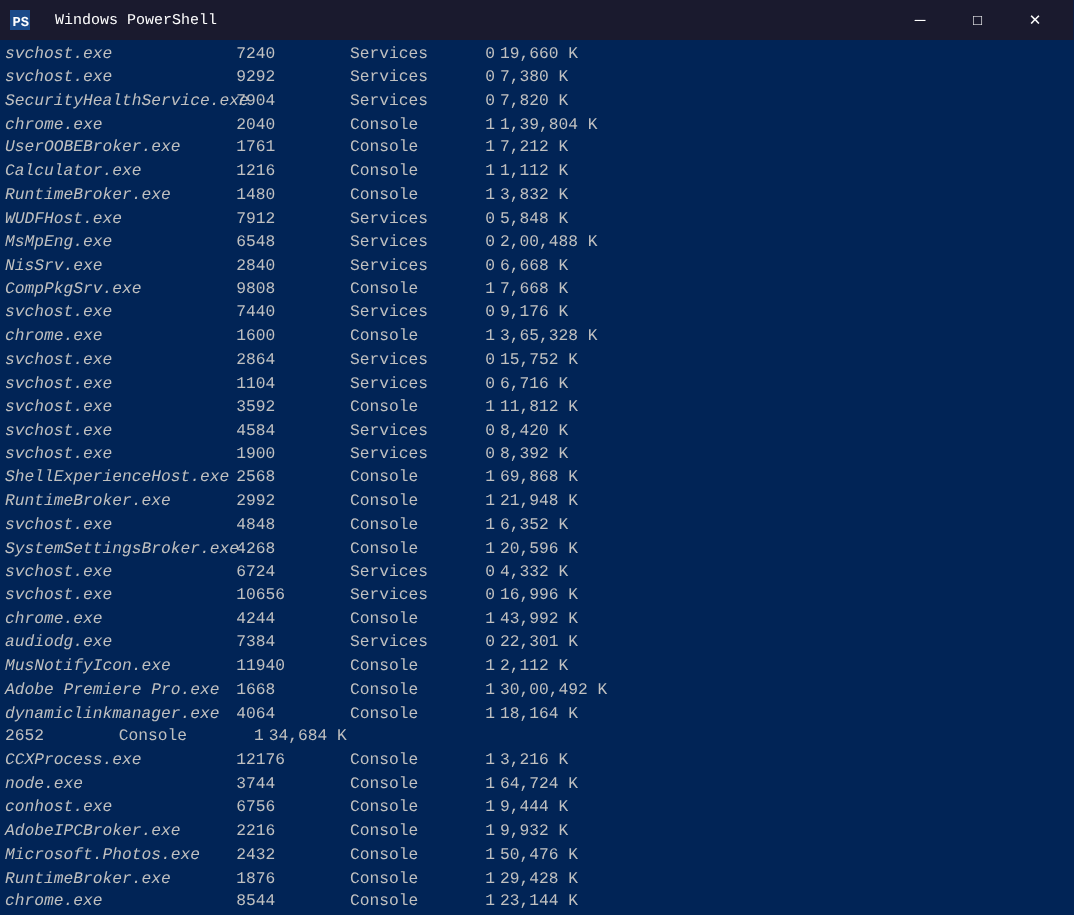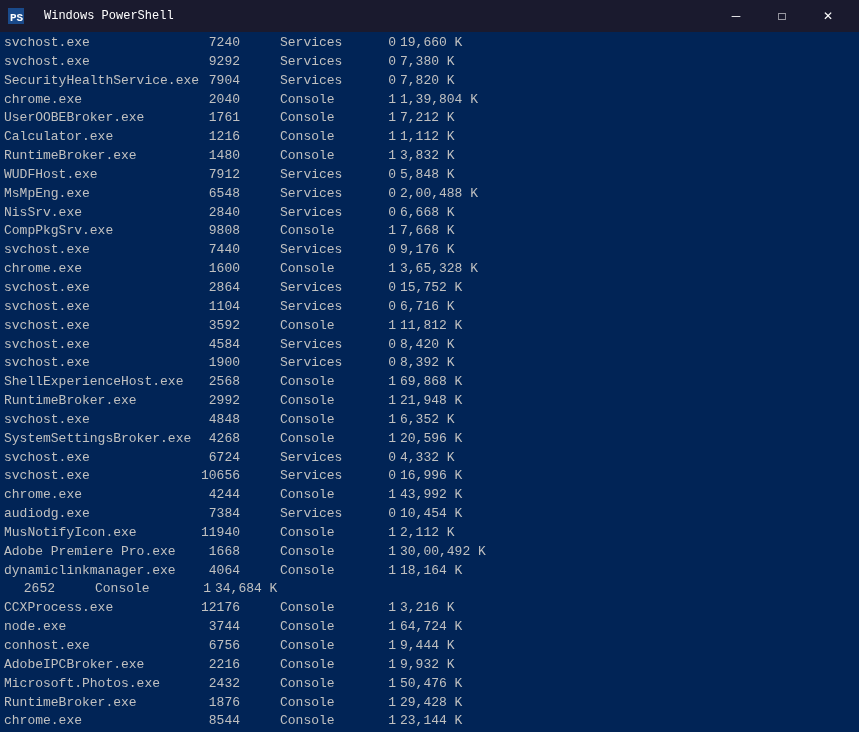--- a/index.html
+++ b/index.html
@@ -77,25 +77,25 @@
     }
     .line {
       display: flex;
       line-height: 1.45;
       white-space: nowrap;
       color: #c0c0c0;
     }
     .col-name {
       width: 185px;
       min-width: 185px;
+      font-style: italic;
     }
     .col-pid {
       width: 55px;
       min-width: 55px;
-      text-align: right;
       padding-right: 4px;
     }
     .col-session {
       width: 80px;
       min-width: 80px;
       margin-left: 36px;
     }
     .col-sess-num {
       width: 40px;
       min-width: 40px;
@@ -303,21 +303,21 @@
     <span class="col-pid">4244</span>
     <span class="col-session"> Console</span>
     <span class="col-sess-num">1</span>
     <span class="col-mem">43,992 K</span>
   </div>
     <div class="line">
     <span class="col-name">audiodg.exe</span>
     <span class="col-pid">7384</span>
     <span class="col-session"> Services</span>
     <span class="col-sess-num">0</span>
-    <span class="col-mem">10,454 K</span>
+    <span class="col-mem">22,301 K</span>
   </div>
     <div class="line">
     <span class="col-name">MusNotifyIcon.exe</span>
     <span class="col-pid">11940</span>
     <span class="col-session"> Console</span>
     <span class="col-sess-num">1</span>
     <span class="col-mem">2,112 K</span>
   </div>
     <div class="line">
     <span class="col-name">Adobe Premiere Pro.exe</span>

